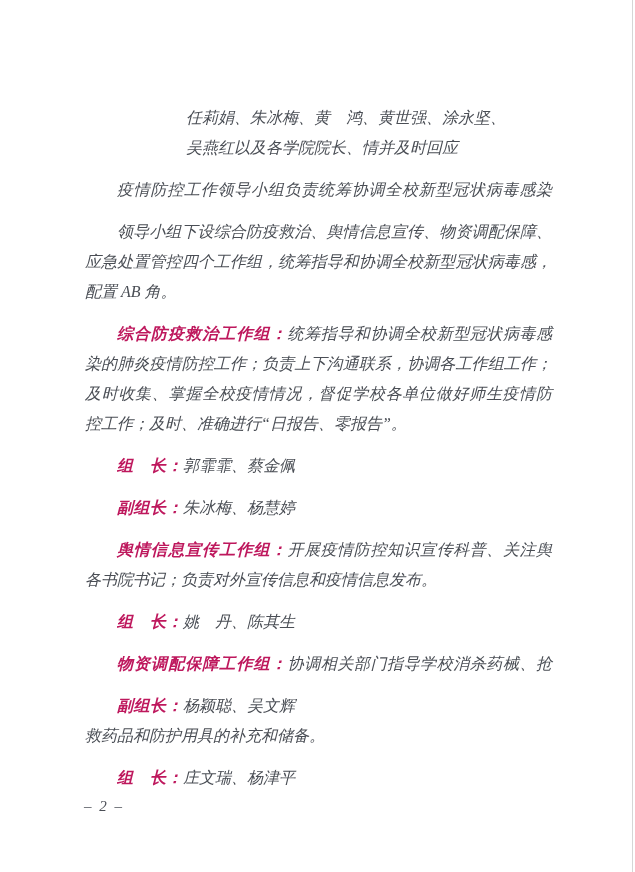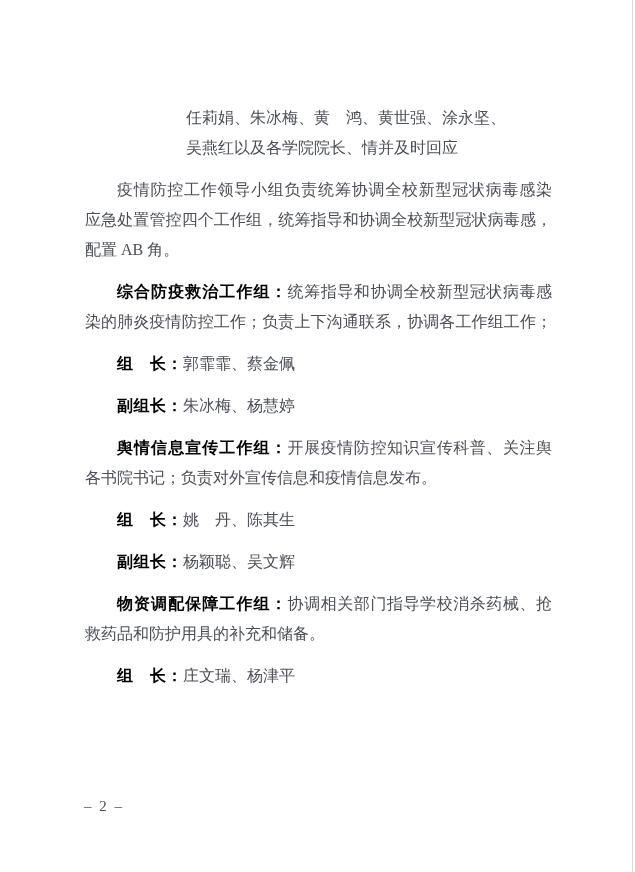--- a/index.html
+++ b/index.html
@@ -8,20 +8,21 @@
     width: 635px; height: 872px;
     font-family: "Liberation Serif", "DejaVu Serif", serif;
     position: relative;
     overflow: hidden;
   }
   .page {
     position: absolute;
     left: 0; top: 0;
     width: 612px; height: 872px;
     background: #ffffff;
+    font-style: italic;
   }
   .page-edge {
     position: absolute;
     left: 632px; top: 0;
     width: 1px; height: 872px;
     background: #d6d6d6;
   }
   .text-block {
     position: absolute;
     left: 85px; top: 103px;
@@ -37,50 +38,53 @@
   }
   .line.fill {
     white-space: normal;
     text-align: justify;
     text-align-last: justify;
   }
   .line.indent-para  { padding-left: 32px; margin-top: 12px; }
   .line.indent-names { padding-left: 101px; }
   .line b {
     font-weight: 700;
-    color: #000000;
+    color: #be185d;
     font-family: "Liberation Sans", "DejaVu Sans", sans-serif;
     letter-spacing: 0.5px;
   }
   .page-number {
     position: absolute;
     left: 84px; top: 796px;
     font-size: 15px;
     line-height: 20px;
     color: #4a4e55;
     letter-spacing: 2px;
   }
 </style>
 </head>
 <body>
 
 <div class="page">
   <div class="text-block" id="text-block">
       <div class="line indent-names"><span>任莉娟、朱冰梅、黄　鸿、黄世强、涂永坚、</span></div>
       <div class="line indent-names"><span>吴燕红以及各学院院长、情并及时回应</span></div>
       <div class="line indent-para fill"><span>疫情防控工作领导小组负责统筹协调全校新型冠状病毒感染</span></div>
+      <div class="line indent-para fill"><span>领导小组下设综合防疫救治、舆情信息宣传、物资调配保障、</span></div>
       <div class="line indent-none fill"><span>应急处置管控四个工作组，统筹指导和协调全校新型冠状病毒感，</span></div>
       <div class="line indent-none"><span>配置 AB 角。</span></div>
       <div class="line indent-para fill"><b>综合防疫救治工作组：</b><span>统筹指导和协调全校新型冠状病毒感</span></div>
       <div class="line indent-none fill"><span>染的肺炎疫情防控工作；负责上下沟通联系，协调各工作组工作；</span></div>
+      <div class="line indent-none fill"><span>及时收集、掌握全校疫情情况，督促学校各单位做好师生疫情防</span></div>
+      <div class="line indent-none"><span>控工作；及时、准确进行“日报告、零报告”。</span></div>
       <div class="line indent-para"><b>组　长：</b><span>郭霏霏、蔡金佩</span></div>
       <div class="line indent-para"><b>副组长：</b><span>朱冰梅、杨慧婷</span></div>
       <div class="line indent-para fill"><b>舆情信息宣传工作组：</b><span>开展疫情防控知识宣传科普、关注舆</span></div>
       <div class="line indent-none"><span>各书院书记；负责对外宣传信息和疫情信息发布。</span></div>
       <div class="line indent-para"><b>组　长：</b><span>姚　丹、陈其生</span></div>
+      <div class="line indent-para fill"><b>物资调配保障工作组：</b><span>协调相关部门指导学校消杀药械、抢</span></div>
       <div class="line indent-para"><b>副组长：</b><span>杨颖聪、吴文辉</span></div>
-      <div class="line indent-para fill"><b>物资调配保障工作组：</b><span>协调相关部门指导学校消杀药械、抢</span></div>
       <div class="line indent-none"><span>救药品和防护用具的补充和储备。</span></div>
       <div class="line indent-para"><b>组　长：</b><span>庄文瑞、杨津平</span></div>
     </div>
   <div class="page-number">– 2 –</div>
   <div class="page-edge"></div>
 </div>
 
 </body></html>

